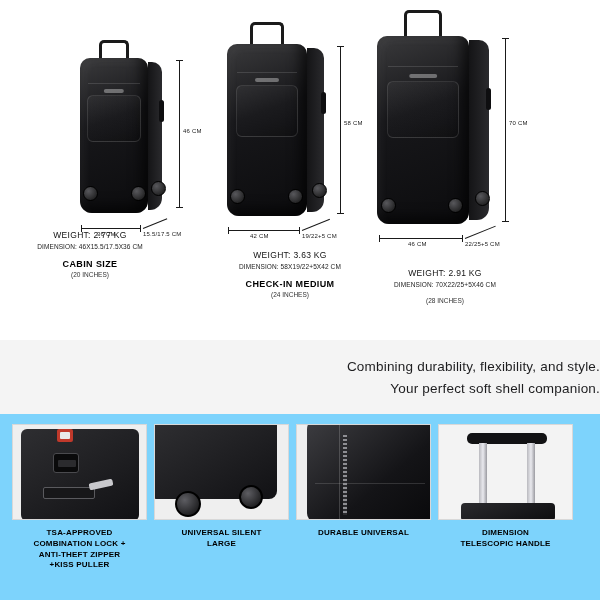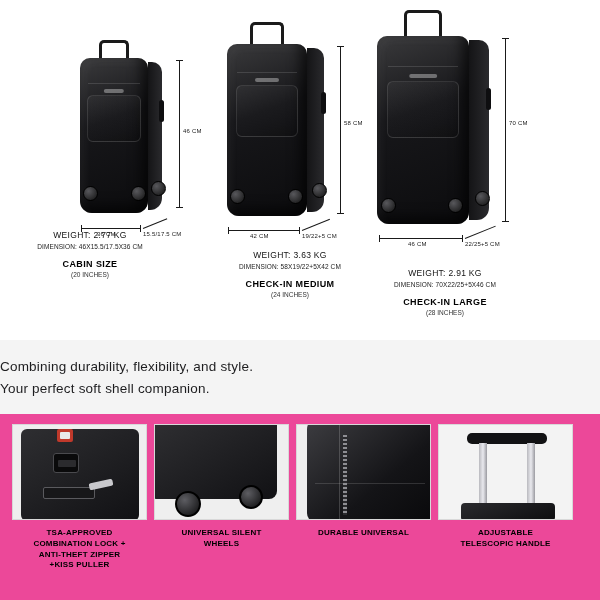--- a/index.html
+++ b/index.html
@@ -88,29 +88,29 @@
   .caption { position:absolute; text-align:center; width:200px; }
   .caption .weight { font-size:8.5px; color:#111; letter-spacing:.3px; margin-bottom:3px; }
   .caption .dimension { font-size:6.5px; color:#222; letter-spacing:.1px; margin-bottom:9px; }
   .caption .name { font-size:9px; font-weight:bold; color:#000; letter-spacing:.4px; }
   .caption .inches { font-size:6.5px; color:#333; margin-top:2px; }
 
   
   .banner {
     position:absolute; left:0; top:340px; width:600px; height:74px;
     background:#f4f4f4;
-    display:flex; flex-direction:column; align-items:flex-start; justify-content:center;
+    display:flex; flex-direction:column; align-items:flex-end; justify-content:center;
   }
   .banner .l1 { font-size:13.5px; color:#1d1d1f; letter-spacing:.2px; }
   .banner .l2 { font-size:13.5px; color:#1d1d1f; letter-spacing:.2px; margin-top:7px; }
 
   
   .features {
     position:absolute; left:0; top:414px; width:600px; height:186px;
-    background:#ec4899;
+    background:#7dd3fc;
     padding:10px 12px 0 12px;
     display:flex; gap:7px;
   }
   .feature { width:135px; }
   .feature .thumb {
     position:relative; width:135px; height:96px;
     background:#efefef; border:1px solid #d8d8d8; overflow:hidden;
   }
   .feature .flabel {
     margin-top:8px; text-align:center;
@@ -237,21 +237,20 @@
       <div class="dim" style="left:137px; top:110px;">70 CM</div>
       <div class="hline" style="left:7px; top:228px; width:84px;"></div>
       <div class="dim" style="left:36px; top:231px;">46 CM</div>
       <div class="dline" style="left:93px; top:228px; width:33px; transform:rotate(-22deg);"></div>
       <div class="dim" style="left:93px; top:231px;">22/25+5 CM</div>
     </div>
 
     <div class="caption" style="left:345px; top:268px;">
       <div class="weight">WEIGHT: 2.91 KG</div>
       <div class="dimension">DIMENSION: 70X22/25+5X46 CM</div>
-      <div class="name">CHECK-IN LARGE</div>
       <div class="inches">(28 INCHES)</div>
     </div>
 
   </div>
 
   <div class="banner">
     <div class="l1">Combining durability, flexibility, and style.</div>
     <div class="l2">Your perfect soft shell companion.</div>
   </div>
 
@@ -271,40 +270,40 @@
 +KISS PULLER</div>
     </div>
 
     <div class="feature">
       <div class="thumb">
         <div class="t2-bag"></div>
         <div class="t2-w1"></div>
         <div class="t2-w2"></div>
       </div>
       <div class="flabel" style="white-space:pre-line;">UNIVERSAL SILENT
-WHEELS</div>
+LARGE</div>
     </div>
 
     <div class="feature">
       <div class="thumb">
         <div class="t3-bag"></div>
         <div class="t3-seam"></div>
         <div class="t3-seam2"></div>
         <div class="t3-zip"></div>
       </div>
       <div class="flabel" style="white-space:pre-line;">DURABLE UNIVERSAL</div>
     </div>
 
     <div class="feature">
       <div class="thumb">
         <div class="t4-bg"></div>
         <div class="t4-bar"></div>
         <div class="t4-l"></div>
         <div class="t4-r"></div>
         <div class="t4-base"></div>
       </div>
-      <div class="flabel" style="white-space:pre-line;">ADJUSTABLE
+      <div class="flabel" style="white-space:pre-line;">DIMENSION
 TELESCOPIC HANDLE</div>
     </div>
 
   </div>
 
 </div>
 
 </body></html>

